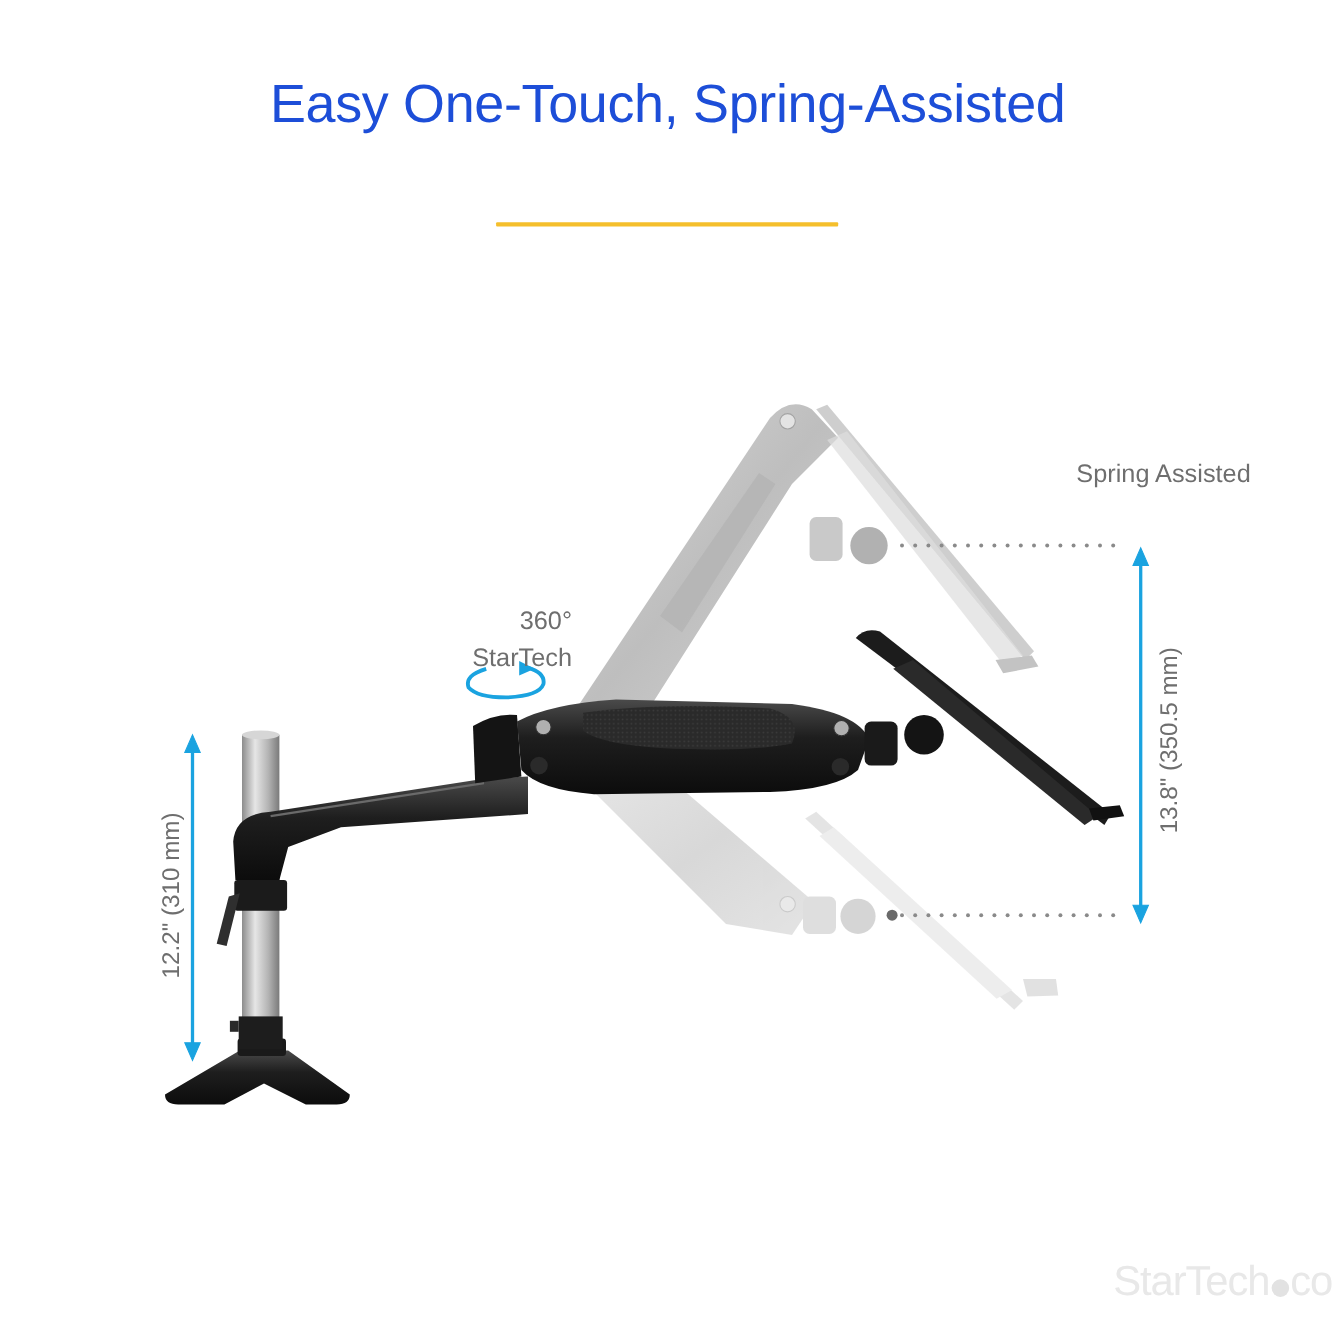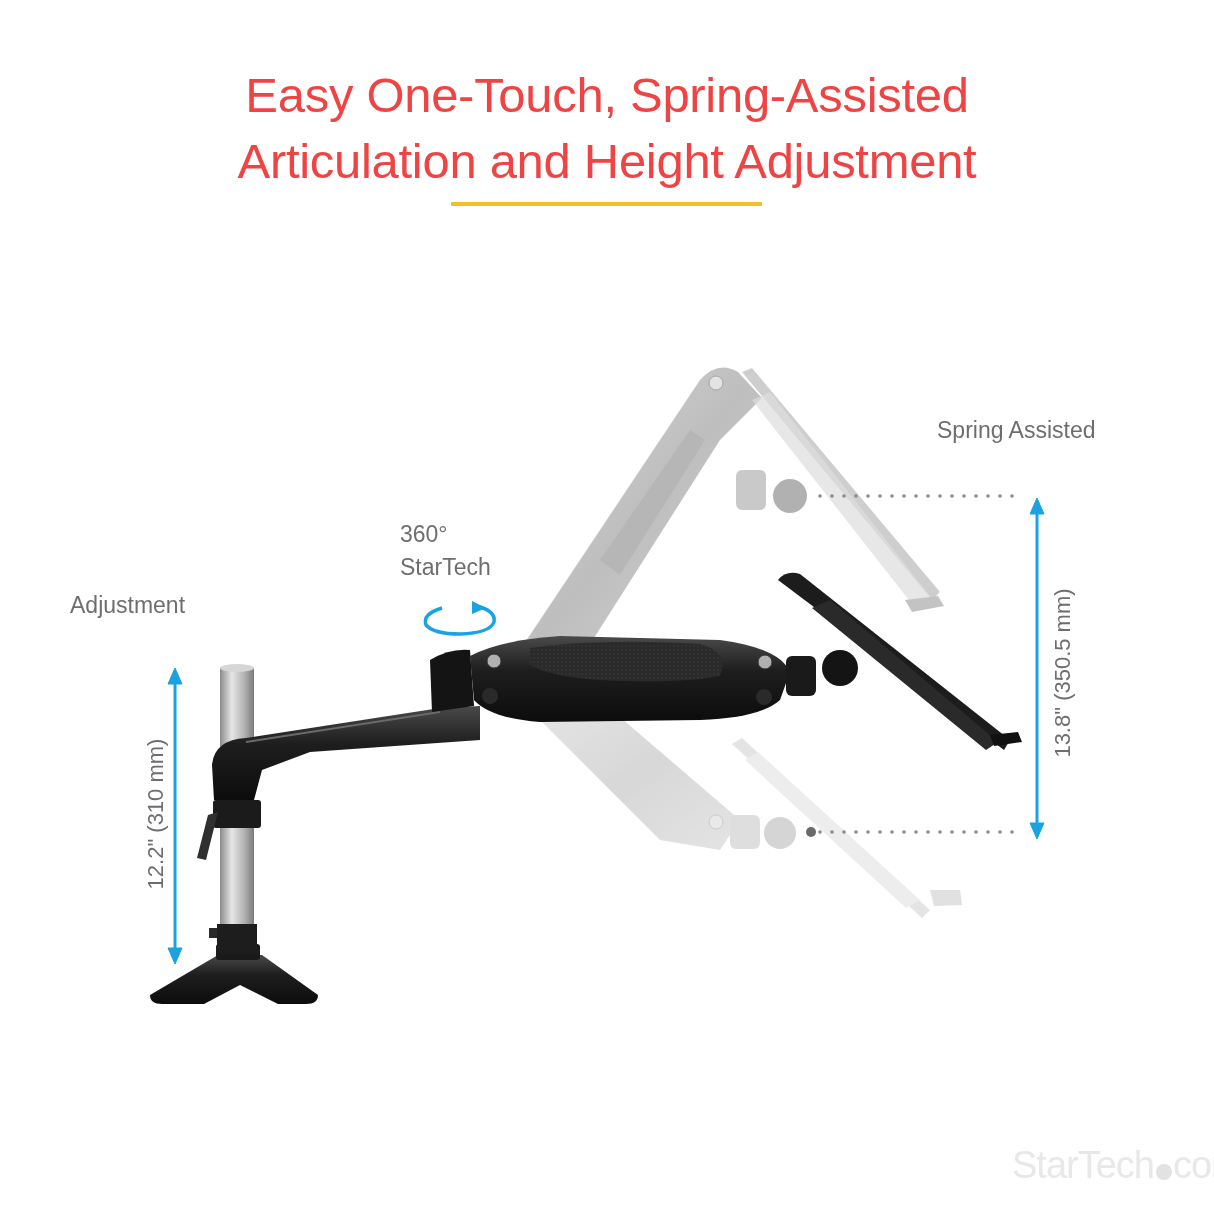--- a/index.html
+++ b/index.html
@@ -1,40 +1,39 @@
 <!DOCTYPE html>
 <html><head>
   <meta charset="utf-8">
   <style>
     html, body { margin: 0; padding: 0; background: #ffffff; }
     body { width: 1214px; height: 1214px; position: relative; overflow: hidden;
            font-family: "DejaVu Sans", "Liberation Sans", sans-serif; }
     .headline { position: absolute; left: 0; top: 62px; width: 1214px; text-align: center;
-                color: #ef4444; font-family: "Liberation Sans", sans-serif; font-weight: 300;
+                color: #1d4ed8; font-family: "Liberation Sans", sans-serif; font-weight: 300;
                 font-size: 49px; line-height: 66px; letter-spacing: -0.3px; }
     .headline div { white-space: nowrap; }
     .accent-line { position: absolute; left: 451px; top: 202px; width: 311px; height: 4px;
                    border-radius: 1px; }
     .label { position: absolute; color: #6e6e6e; font-family: "Liberation Sans", sans-serif;
-             font-size: 23px; line-height: 33px; text-align: left; white-space: nowrap; }
+             font-size: 23px; line-height: 33px; text-align: right; white-space: nowrap; }
     .vlabel { position: absolute; color: #6e6e6e; font-family: "Liberation Sans", sans-serif;
               font-size: 22px; white-space: nowrap; transform-origin: center center;
               transform: rotate(-90deg); }
     .logo { position: absolute; left: 1012px; top: 1144px; font-family: "Liberation Sans", sans-serif;
             font-size: 38px; color: #e8e8e8; letter-spacing: -1px; white-space: nowrap; }
     .logo .dot { display: inline-block; width: 16px; height: 16px; border-radius: 50%;
                  background: #e2e2e2; margin: 0 1px 0 2px; vertical-align: -2px; }
     svg.scene { position: absolute; left: 0; top: 0; }
   </style>
 </head>
 <body>
 
 <div class="headline">
   <div>Easy One-Touch, Spring-Assisted</div>
-  <div>Articulation and Height Adjustment</div>
 </div>
 <div class="accent-line" id="accentLine" style="background: rgb(245, 191, 44);"></div>
 
 <svg class="scene" width="1214" height="1214" viewBox="0 0 1214 1214">
   <defs>
     <linearGradient id="pole" x1="0" x2="1" y1="0" y2="0">
       <stop offset="0" stop-color="#8c8c8c"></stop>
       <stop offset="0.35" stop-color="#e6e6e6"></stop>
       <stop offset="0.7" stop-color="#b4b4b4"></stop>
       <stop offset="1" stop-color="#7a7a7a"></stop>
@@ -166,24 +165,23 @@
     <path d="M1030 823 L1037 839 L1044 823 Z"></path>
   </g>
 
   <g id="rotIcon" fill="none" stroke-width="3.5" stroke="#1aa3e0">
     <path d="M442 608 Q422 614 426 625 Q434 634 460 634 Q490 633 494 622 Q496 612 480 607"></path>
     <path d="M472 601 L486 608 L472 614 Z" stroke="none" id="rotHead" fill="#1aa3e0"></path>
   </g>
 </svg>
 
 <div class="label" style="left:70px; top:589px; width:200px;">
-  <div>Adjustment</div>
 </div>
 
-<div class="label" style="left:400px; top:518px; width:120px;">
+<div class="label" style="left:400px; top:548px; width:120px;">
   <div>360°</div>
   <div>StarTech</div>
 </div>
 
 <div class="label" style="left:937px; top:414px; width:200px;">
   <div>Spring Assisted</div>
 </div>
 
 <div class="vlabel" style="left:56px; top:801px; width:200px; text-align:center;">12.2" (310 mm)</div>
 <div class="vlabel" style="left:963px; top:660px; width:200px; text-align:center;">13.8" (350.5 mm)</div>

